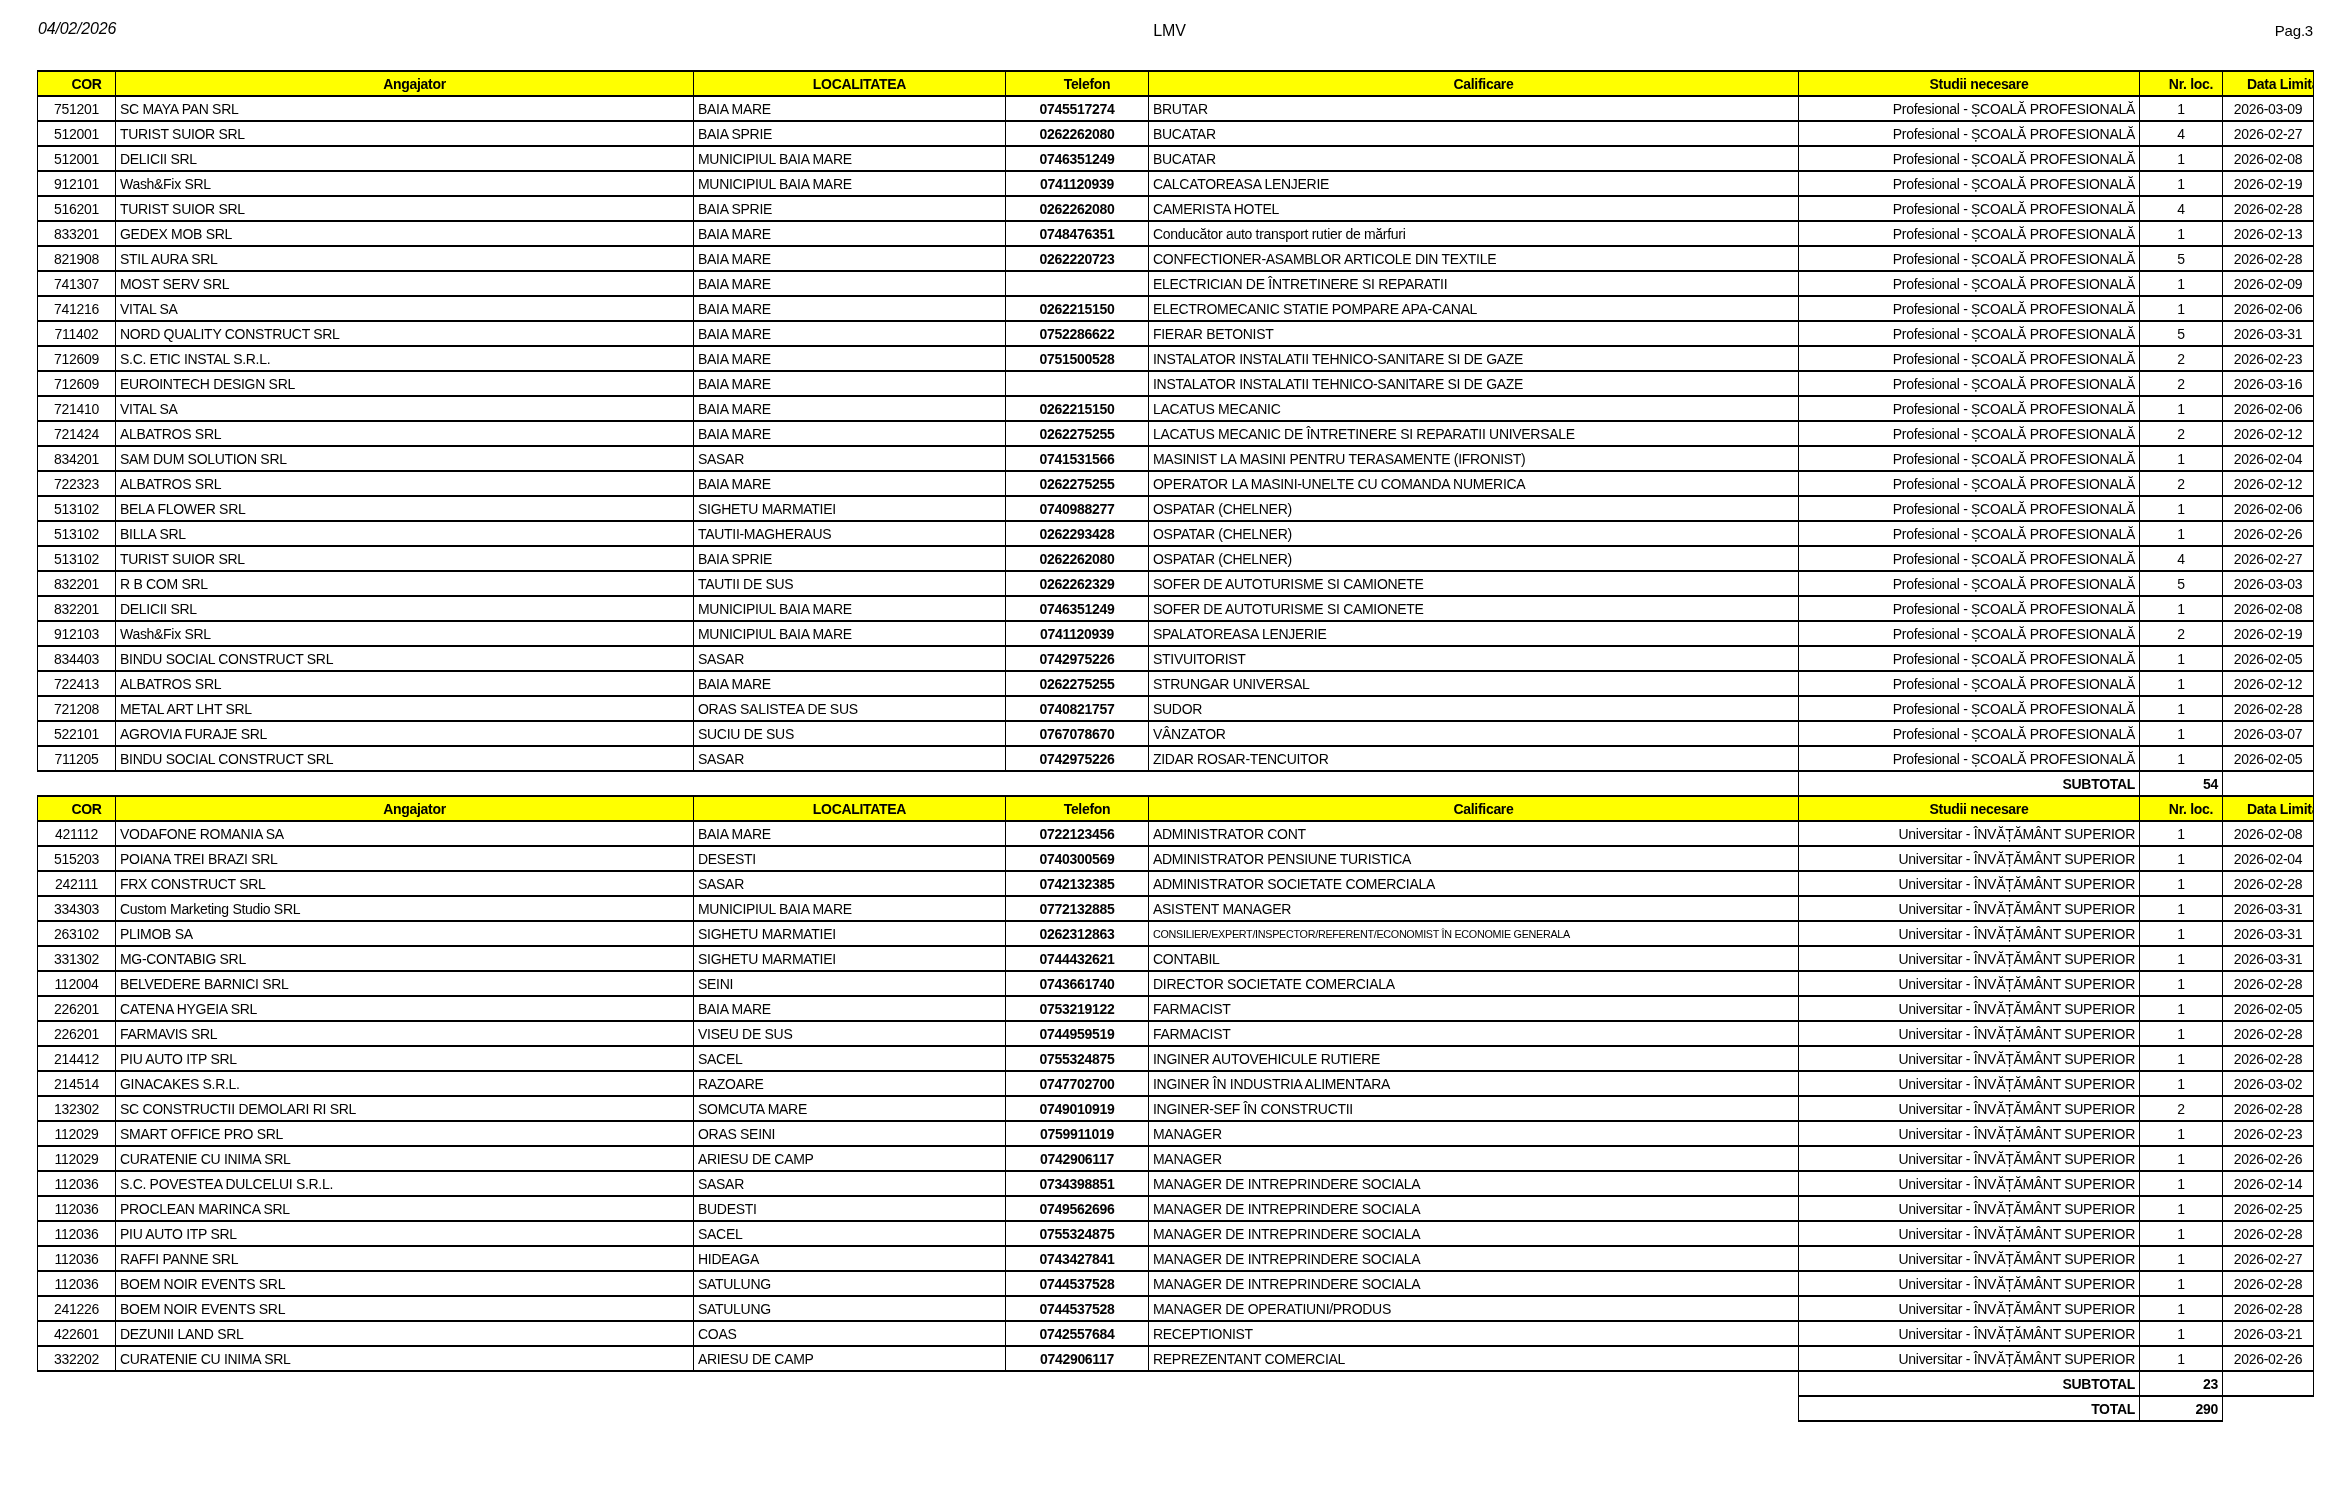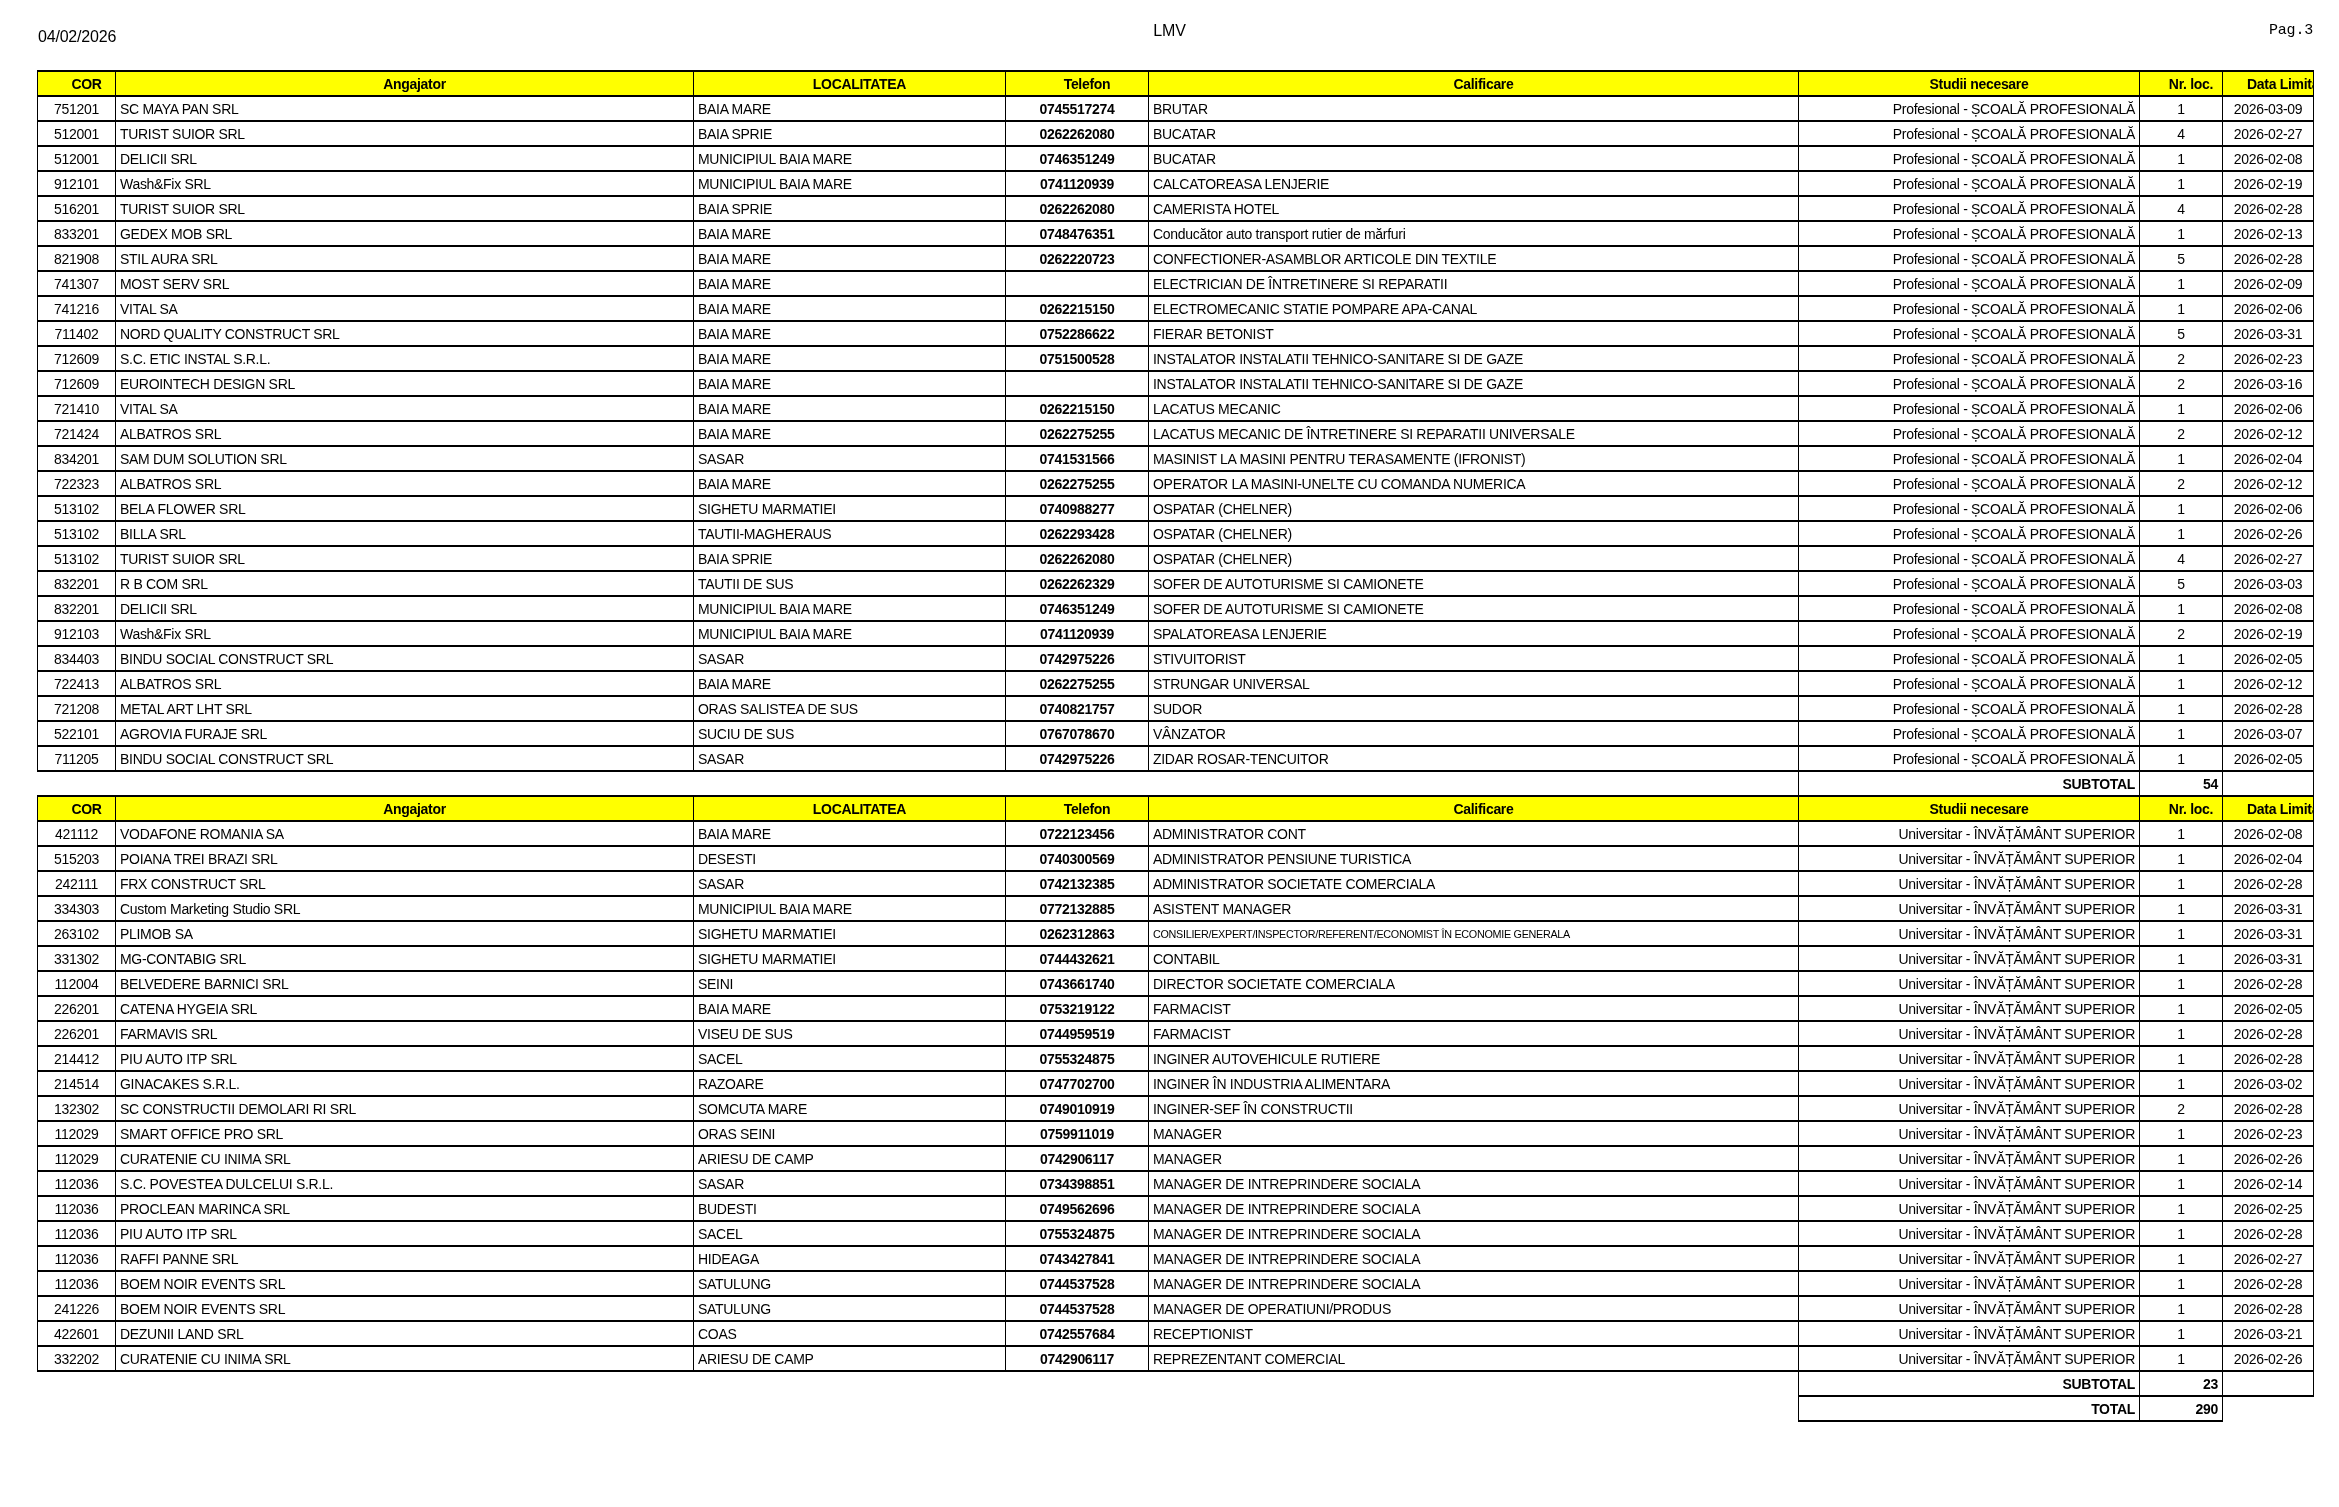--- a/index.html
+++ b/index.html
@@ -1,19 +1,19 @@
 <!DOCTYPE html>
 <html><head>
 <meta charset="utf-8">
 <style>
   html,body{margin:0;padding:0;background:#ffffff;}
   body{width:2339px;height:1507px;position:relative;font-family:"Liberation Sans",sans-serif;color:#000;}
-  #report-date{position:absolute;left:38px;top:28px;font-size:16px;letter-spacing:-0.2px;}
+  #report-date{position:absolute;left:38px;top:20px;font-size:16px;letter-spacing:-0.2px;font-style:italic;}
   #report-title{position:absolute;left:0;right:0;top:22px;text-align:center;font-size:16px;letter-spacing:-0.2px;}
-  #page-number{position:absolute;right:26px;top:22px;font-size:15px;letter-spacing:-0.2px;font-family:Liberation Mono, monospace;}
+  #page-number{position:absolute;right:26px;top:22px;font-size:15px;letter-spacing:-0.2px;}
   #lmv-table{position:absolute;left:37px;top:70px;width:2276px;border-collapse:collapse;table-layout:fixed;}
   #lmv-table td,#lmv-table th{height:25px;padding:0 4px;font-size:14px;letter-spacing:-0.3px;overflow:hidden;white-space:nowrap;box-sizing:border-box;}
   #lmv-table th{background:#FFFF00;font-weight:bold;text-align:center;border:2px solid #000;border-left-width:1px;border-right-width:1px;padding-left:24px;}
   #lmv-table td.b{border:2px solid #000;border-left-width:1px;border-right-width:1px;}
   #lmv-table td.nb{border:none;background:transparent;}
   .c0{text-align:center;}
   .c1{text-align:left;}
   .c2{text-align:left;}
   .c3{text-align:center;font-weight:bold;}
   .c4{text-align:left;}

